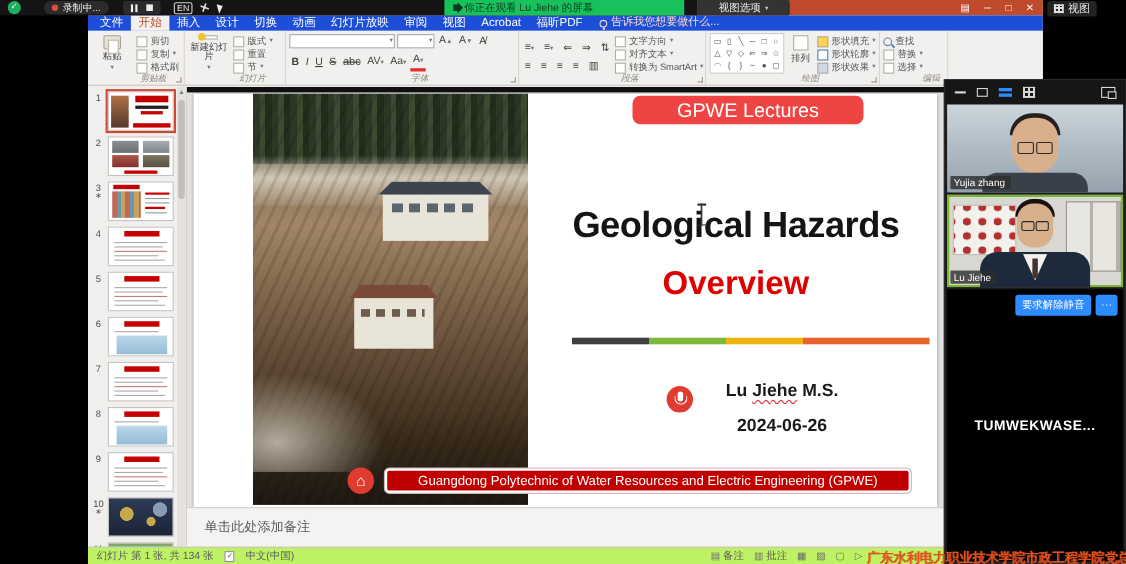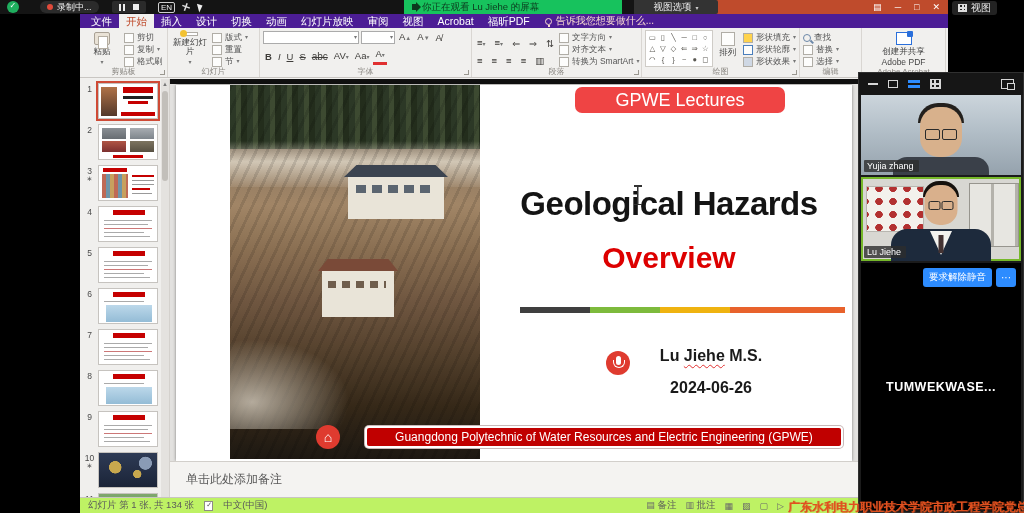--- a/index.html
+++ b/index.html
@@ -4,36 +4,36 @@
 <style>
   * { margin:0; padding:0; box-sizing:border-box; }
   body { font-family:"Liberation Sans","DejaVu Sans",sans-serif; background:#000; }
   .stage { position:relative; width:1024px; height:513px; background:#000; overflow:hidden; }
 
   
   .ppt { position:absolute; left:80px; top:0; width:868px; height:513px; background:#f1f0ee; }
   .titlebar { position:absolute; left:0; top:0; width:100%; height:14px; background:#bf4b2c; }
   .winctrls { position:absolute; right:8px; top:1px; display:flex; gap:13px; color:#fff; font-size:9px; line-height:12px; }
   .winctrls span { cursor:default; }
-  .menubar { position:absolute; left:0; top:14px; width:100%; height:14px; background:#4c1d95; display:flex; align-items:flex-end; }
+  .menubar { position:absolute; left:0; top:14px; width:100%; height:14px; background:#1d4ed8; display:flex; align-items:flex-end; }
   .tabs { display:flex; height:14px; margin-left:4px; }
   .tab { padding:0 7px; font-size:10.5px; line-height:14px; color:#fff; white-space:nowrap; }
   .tab.active { background:#f1f0ee; color:#bf4b2c; }
   .tellme { display:flex; align-items:center; gap:4px; margin-left:8px; color:#f7d9cf; font-size:10px; line-height:14px; white-space:nowrap; }
   .bulb { width:7px; height:7px; border:1px solid #f7d9cf; border-radius:50%; position:relative; }
   .bulb::after { content:''; position:absolute; left:2px; top:6px; width:2px; height:2px; background:#f7d9cf; }
   .account { position:absolute; right:6px; top:14px; height:14px; display:flex; align-items:center; gap:10px; color:#fff; font-size:10px; }
   .share { display:flex; align-items:center; gap:3px; background:rgba(0,0,0,.18); padding:0 5px; height:13px; border-radius:2px; }
   .person-ico { width:6px; height:6px; border:1px solid #fff; border-radius:50%; position:relative; }
   .person-ico::after { content:''; position:absolute; left:-2px; top:6px; width:9px; height:3px; border:1px solid #fff; border-bottom:none; border-radius:4px 4px 0 0; }
 
   
   .ribbon { position:absolute; left:0; top:28px; width:100%; height:50px; background:#f1f0ee; border-bottom:1px solid #c9c6c2; display:flex; }
   .group { position:relative; border-right:1px solid #d9d6d2; padding:2px 3px 10px 3px; display:flex; gap:3px; }
-  .glabel { position:absolute; bottom:0; left:0; width:100%; text-align:center; font-size:8px; color:#8a8782; line-height:10px; white-space:nowrap; }
+  .glabel { position:absolute; bottom:0; left:16px; width:100%; text-align:center; font-size:8px; color:#8a8782; line-height:10px; white-space:nowrap;font-style:italic; }
   .dlg { position:absolute; right:2px; bottom:2px; width:5px; height:5px; border-right:1px solid #9a978f; border-bottom:1px solid #9a978f; }
   .bigbtn { width:38px; display:flex; flex-direction:column; align-items:center; font-size:8.5px; color:#444; text-align:center; line-height:9px; gap:2px; padding-top:2px; }
   .smallcol { display:flex; flex-direction:column; justify-content:flex-end; gap:1px; }
   .sbtn { display:flex; align-items:center; gap:3px; font-size:8.5px; color:#555; line-height:11px; white-space:nowrap; }
   .mini-ico { width:10px; height:10px; border:1px solid #b0ada6; background:#fdfdfc; flex:none; }
   .arrow { font-size:6px; color:#777; }
   .clip-ico { width:16px; height:19px; background:#e9e2d6; border:1px solid #a9a195; border-radius:2px; position:relative; }
   .clip-ico::after { content:''; position:absolute; left:3px; top:3px; width:8px; height:11px; background:#fff; border:1px solid #b5aea2; }
   .newslide-ico { width:16px; height:19px; background:#fff; border:1px solid #b0ada6; position:relative; }
   .newslide-ico::after { content:''; position:absolute; left:-3px; top:-3px; width:7px; height:7px; background:#f2c233; border-radius:50%; }
@@ -111,21 +111,21 @@
   .ssub { position:absolute; left:310px; top:156px; width:366px; text-align:center; font-size:30px; font-weight:bold; color:#dd0000; }
   .segbar { position:absolute; left:344px; top:222px; width:325px; height:6px; display:flex; }
   .segbar span { height:100%; }
   .mic { position:absolute; left:430px; top:266px; width:24px; height:24px; background:#df3b2f; border-radius:50%; }
   .mic::before { content:''; position:absolute; left:9.5px; top:5px; width:5px; height:9px; background:#fff; border-radius:3px; }
   .mic::after { content:''; position:absolute; left:7px; top:9px; width:10px; height:7px; border:1.5px solid #fff; border-top:none; border-radius:0 0 6px 6px; }
   .sauthor { position:absolute; left:420px; top:262px; width:230px; text-align:center; font-size:16px; font-weight:bold; color:#1a1a1a; }
   .sauthor .wavy { text-decoration:underline wavy #e03030 1px; text-underline-offset:3px; }
   .sdate { position:absolute; left:420px; top:294px; width:230px; text-align:center; font-size:16px; font-weight:bold; color:#1a1a1a; }
   .home { position:absolute; left:140px; top:340px; width:24px; height:24px; background:#df3b2f; border-radius:50%; color:#fff; font-size:14px; display:flex; align-items:center; justify-content:center; }
-  .sfooter { position:absolute; left:174px; top:341px; width:478px; height:22px; background:#c00000; border:2px solid #fff; box-shadow:0 0 0 1px #c9b9b9; border-radius:4px; color:#fff; font-size:12px; line-height:18px; text-align:center;margin-left:15px; }
+  .sfooter { position:absolute; left:174px; top:341px; width:478px; height:22px; background:#c00000; border:2px solid #fff; box-shadow:0 0 0 1px #c9b9b9; border-radius:4px; color:#fff; font-size:12px; line-height:18px; text-align:center; }
   .ibeam { position:absolute; left:458px; top:100px; width:8px; height:20px; background:linear-gradient(#333,#333) no-repeat center/1.5px 100%; }
   .ibeam::before, .ibeam::after { content:''; position:absolute; left:0; width:8px; height:1.5px; background:#333; }
   .ibeam::before { top:0; } .ibeam::after { bottom:0; }
 
   
   .photo { position:absolute; left:54px; top:0; width:250px; height:374px; overflow:hidden;
     background:linear-gradient(180deg,#4c4a40 0%,#6b6257 10%,#927c63 22%,#a18566 32%,#8a6f52 44%,#6f5640 58%,#53402c 72%,#352818 86%,#1d1812 100%); }
   .ph-trees { position:absolute; left:0; top:0; width:100%; height:64px;
     background:repeating-linear-gradient(90deg,#2c3826 0 6px,#3d4a31 6px 11px,#232d1c 11px 17px); }
   .ph-mist { position:absolute; left:0; top:56px; width:100%; height:46px;
@@ -443,28 +443,20 @@
             </div>
           <div class="sbtn">
               <span class="mini-ico"></span>
               <span>选择</span>
               <span class="arrow">▾</span>
             </div>
         </div>
         <div class="glabel">编辑</div>
       </div>
 
-      <div class="group" style="width:84px; justify-content:center">
-        <div class="bigbtn" style="width:64px">
-          <span class="acro-ico"></span>
-          <span>创建并共享</span>
-          <span>Adobe PDF</span>
-        </div>
-        <div class="glabel">Adobe Acrobat</div>
-      </div>
     </div>
 
     <div class="pbody">
       <div class="thumbs">
         <div class="tlist">
             <div class="trow">
               <div class="tnumwrap">
                 <div class="tnum">1</div>
               </div>
               <div class="thumb kind-title sel"></div>

